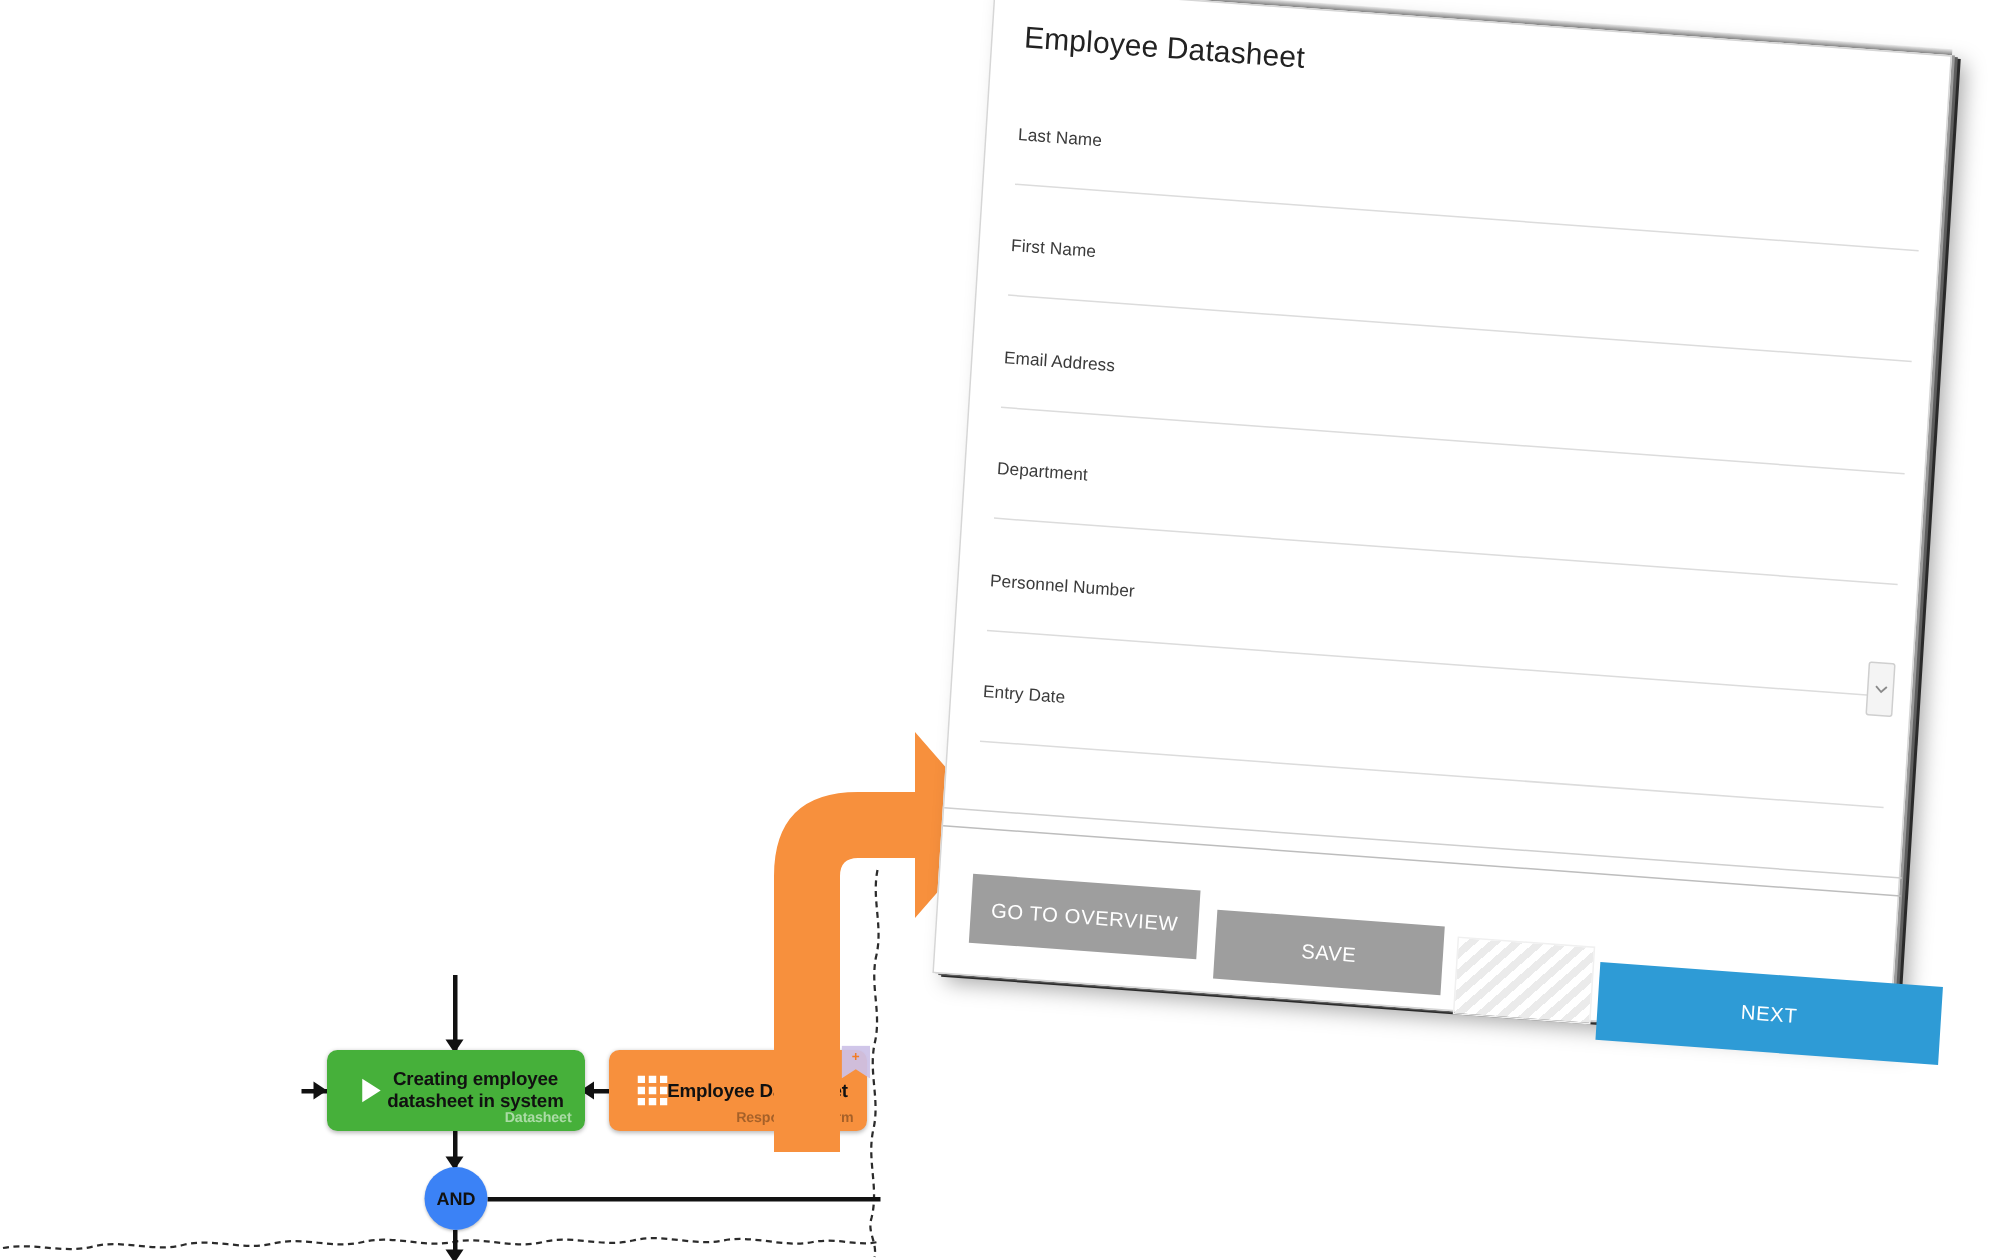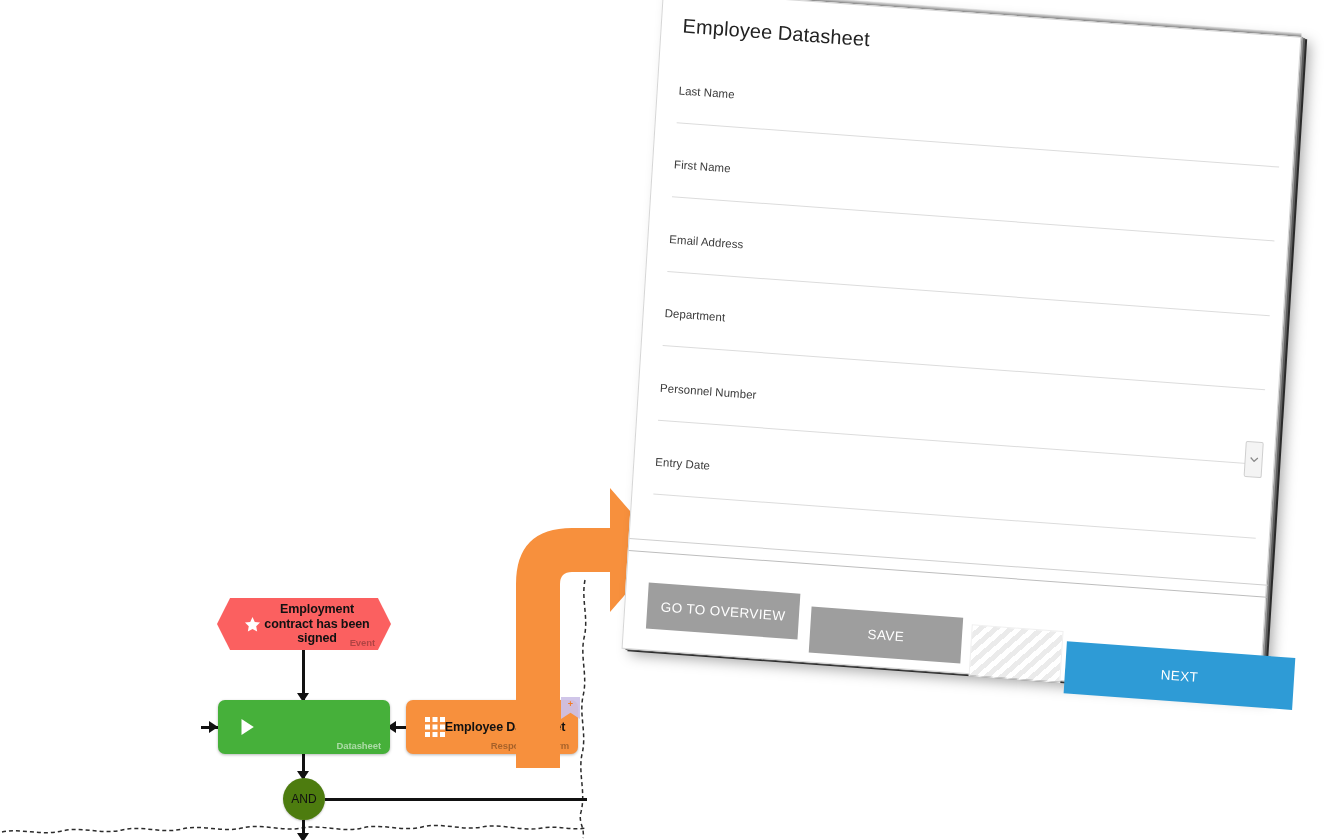--- a/index.html
+++ b/index.html
@@ -83,23 +83,23 @@
     filter:drop-shadow(0 1px 2px rgba(0,0,0,.25));
     display:flex;align-items:center;
   }
   #node-event .n-label{padding-left:38px;padding-right:12px;color:#111;}
   #node-event .n-type{right:16px;bottom:2px;color:rgba(0,0,0,.30);}
   #node-event .n-icon{left:22px;}
 
   
   #node-and{
     position:absolute;left:283px;top:218px;width:42px;height:42px;
-    border-radius:50%;background:#4d7c0f;
+    border-radius:50%;background:#3b82f6;
     display:flex;align-items:center;justify-content:center;
-    font-size:12px;font-weight:normal;color:#111;
+    font-size:12px;font-weight:bold;color:#111;
     box-shadow:0 1px 2px rgba(0,0,0,.25);
   }
 
   
   .conn{position:absolute;background:#111;}
   #c-event-fn{left:302px;top:90px;width:2.6px;height:50px;}
   #c-role-fn{left:201px;top:166px;width:17px;height:2.6px;}
   #c-data-fn{left:390px;top:166px;width:16px;height:2.6px;}
   #c-fn-and{left:302px;top:194px;width:2.6px;height:24px;}
   #c-and-out{left:325px;top:238px;width:262px;height:2.8px;}
@@ -210,37 +210,29 @@
     <div class="conn" id="c-data-fn"></div>
     <div class="arrow-head ah-left" id="ah3"></div>
 
     <div class="conn" id="c-fn-and"></div>
     <div class="arrow-head ah-down" id="ah4"></div>
 
     <div class="conn" id="c-and-out"></div>
     <div class="conn" id="c-and-down"></div>
     <div class="arrow-head ah-down" id="ah5"></div>
 
-    <div id="node-event" class="node">
-      <span class="n-icon">
-        <svg width="19" height="19" viewBox="0 0 24 24" fill="#fff">
-            <path d="M12 2.6l2.9 6.1 6.6.9-4.8 4.6 1.2 6.6L12 17.7l-5.9 3.1 1.2-6.6-4.8-4.6 6.6-.9z"></path>
-          </svg>
-      </span>
-      <span class="n-label">Employment contract has been signed</span>
-      <span class="n-type">Event</span>
-    </div>
 
 
     <div id="node-function" class="node">
       <span class="n-icon">
         <svg width="22" height="22" viewBox="0 0 24 24" fill="#fff">
             <path d="M6 3.4l13.4 8.6L6 20.6z"></path>
           </svg>
       </span>
+      <span class="n-label">Creating employee datasheet in system</span>
       <span class="n-type">Datasheet</span>
     </div>
 
     <div id="node-data" class="node">
       <span class="n-icon">
         <svg width="20" height="20" viewBox="0 0 20 20" fill="#fff">
           <rect x="0" y="0" width="5" height="5"></rect>
             <rect x="7.5" y="0" width="5" height="5"></rect>
             <rect x="15" y="0" width="5" height="5"></rect>
           <rect x="0" y="7.5" width="5" height="5"></rect>

